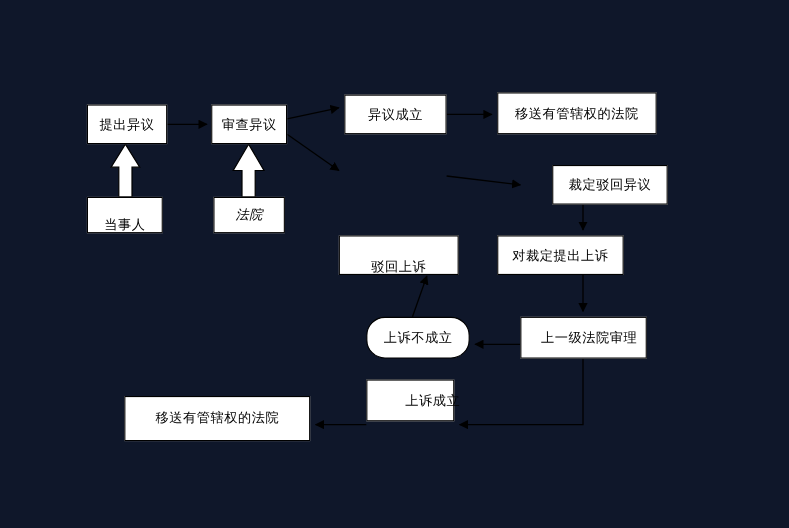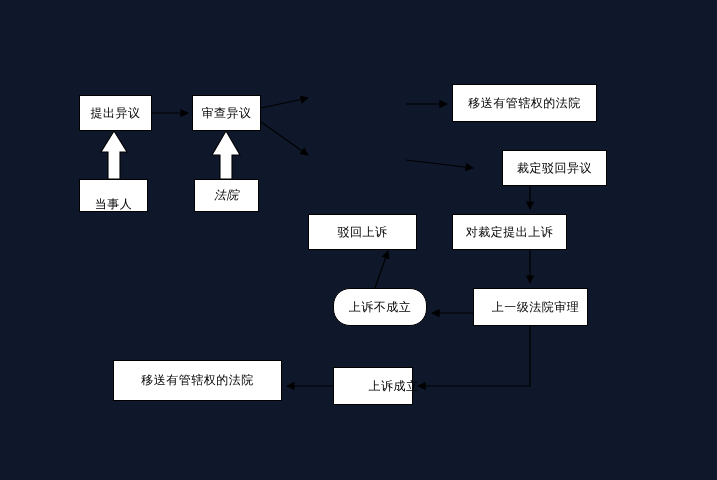--- a/index.html
+++ b/index.html
@@ -79,20 +79,23 @@
   </svg>
 
   <div class="node" style="left:79px; top:95px; width:73px; height:36px;">
     <span>提出异议</span>
   </div>
 
   <div class="node" style="left:192px; top:95px; width:69px; height:36px;">
     <span>审查异议</span>
   </div>
 
+  <div class="node" style="left:313px; top:86px; width:93px; height:36px;">
+    <span>异议成立</span>
+  </div>
 
   <div class="node" style="left:452px; top:84px; width:145px; height:38px;">
     <span>移送有管辖权的法院</span>
   </div>
 
 
   <div class="node" style="left:478px; top:150px; width:105px; height:36px;margin-left:24px;">
     <span>裁定驳回异议</span>
   </div>
 
@@ -101,33 +104,33 @@
   </div>
 
   <div class="node" style="left:194px; top:179px; width:65px; height:33px;font-style:italic;">
     <span>法院</span>
   </div>
 
   <div class="node" style="left:452px; top:214px; width:115px; height:36px;">
     <span>对裁定提出上诉</span>
   </div>
 
-  <div class="node" style="left:308px; top:214px; width:109px; height:36px;">
+  <div class="node" style="left:308px; top:214px; width:109px; height:36px;align-items:flex-end;">
     <span>驳回上诉</span>
   </div>
 
   <div class="node" style="left:333px; top:288px; width:94px; height:38px;border-radius:17px;">
     <span>上诉不成立</span>
   </div>
 
   <div class="node" style="left:473px; top:288px; width:115px; height:38px;padding-left:10px;">
     <span>上一级法院审理</span>
   </div>
 
-  <div class="node" style="left:333px; top:367px; width:80px; height:38px;padding-left:41px;">
+  <div class="node" style="left:333px; top:345px; width:80px; height:38px;padding-left:41px;">
     <span>上诉成立</span>
   </div>
 
   <div class="node" style="left:113px; top:360px; width:169px; height:41px;">
     <span>移送有管辖权的法院</span>
   </div>
 
 </div>
 
 </body></html>

